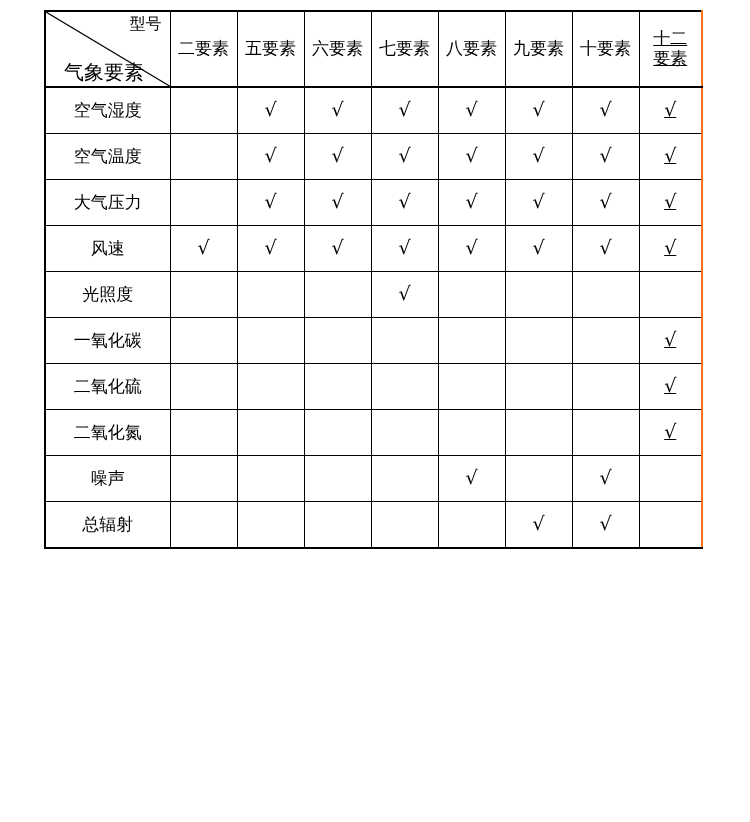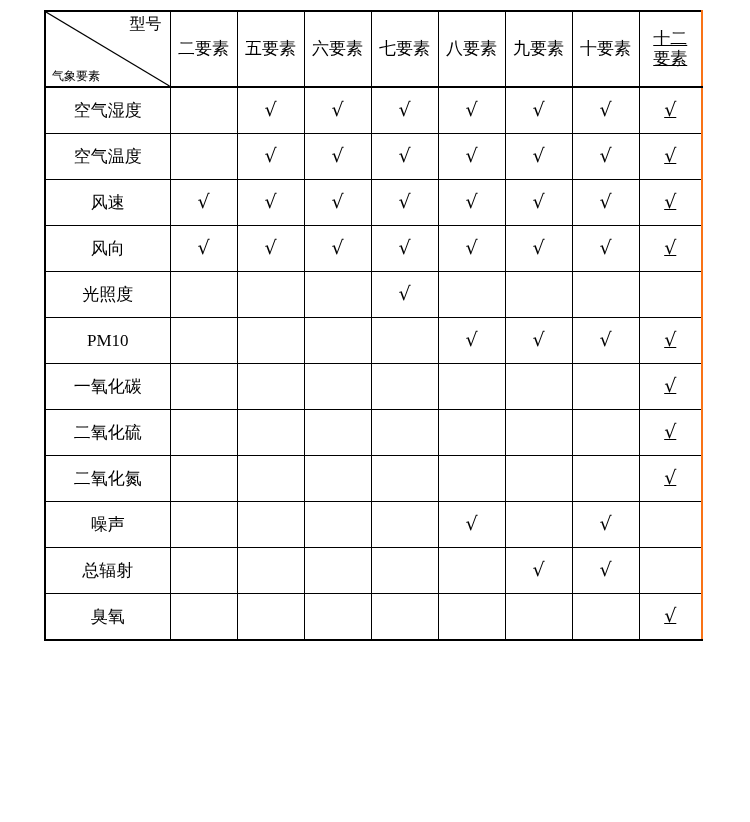--- a/index.html
+++ b/index.html
@@ -75,22 +75,22 @@
   .corner .lbl-col {
     position: absolute;
     top: 3px;
     right: 8px;
     font-size: 16px;
     line-height: 1.1;
   }
   .corner .lbl-row {
     position: absolute;
     bottom: 3px;
-    left: 6px;
-    font-size: 12px;
+    left: 18px;
+    font-size: 20px;
     line-height: 1.1;
     text-align: right;
   }
   .head-cell {
     height: 74px !important;
     font-size: 17px;
     line-height: 1.15;
   }
   .head-cell .two-line {
     display: block;
@@ -174,64 +174,53 @@
           <td></td>
           <td><span class="check">√</span></td>
           <td><span class="check">√</span></td>
           <td><span class="check">√</span></td>
           <td><span class="check">√</span></td>
           <td><span class="check">√</span></td>
           <td><span class="check">√</span></td>
           <td><span class="check">√</span></td>
         </tr>
         <tr>
+          <td class="rowlabel">大气压力</td>
+          <td></td>
+          <td><span class="check">√</span></td>
+          <td><span class="check">√</span></td>
+          <td><span class="check">√</span></td>
+          <td><span class="check">√</span></td>
+          <td><span class="check">√</span></td>
+          <td><span class="check">√</span></td>
+          <td><span class="check">√</span></td>
+        </tr>
+        <tr>
           <td class="rowlabel">风速</td>
           <td><span class="check">√</span></td>
           <td><span class="check">√</span></td>
           <td><span class="check">√</span></td>
           <td><span class="check">√</span></td>
           <td><span class="check">√</span></td>
           <td><span class="check">√</span></td>
           <td><span class="check">√</span></td>
           <td><span class="check">√</span></td>
         </tr>
         <tr>
-          <td class="rowlabel">风向</td>
-          <td><span class="check">√</span></td>
-          <td><span class="check">√</span></td>
-          <td><span class="check">√</span></td>
-          <td><span class="check">√</span></td>
-          <td><span class="check">√</span></td>
-          <td><span class="check">√</span></td>
-          <td><span class="check">√</span></td>
-          <td><span class="check">√</span></td>
-        </tr>
-        <tr>
           <td class="rowlabel">光照度</td>
           <td></td>
           <td></td>
           <td></td>
           <td><span class="check">√</span></td>
           <td></td>
           <td></td>
           <td></td>
           <td></td>
         </tr>
         <tr>
-          <td class="rowlabel">PM10</td>
-          <td></td>
-          <td></td>
-          <td></td>
-          <td></td>
-          <td><span class="check">√</span></td>
-          <td><span class="check">√</span></td>
-          <td><span class="check">√</span></td>
-          <td><span class="check">√</span></td>
-        </tr>
-        <tr>
           <td class="rowlabel">一氧化碳</td>
           <td></td>
           <td></td>
           <td></td>
           <td></td>
           <td></td>
           <td></td>
           <td></td>
           <td><span class="check">√</span></td>
         </tr>
@@ -271,27 +260,16 @@
         <tr>
           <td class="rowlabel">总辐射</td>
           <td></td>
           <td></td>
           <td></td>
           <td></td>
           <td></td>
           <td><span class="check">√</span></td>
           <td><span class="check">√</span></td>
           <td></td>
-        </tr>
-        <tr>
-          <td class="rowlabel">臭氧</td>
-          <td></td>
-          <td></td>
-          <td></td>
-          <td></td>
-          <td></td>
-          <td></td>
-          <td></td>
-          <td><span class="check">√</span></td>
         </tr>
       </tbody>
   </table>
 </div>
 
 </body></html>

